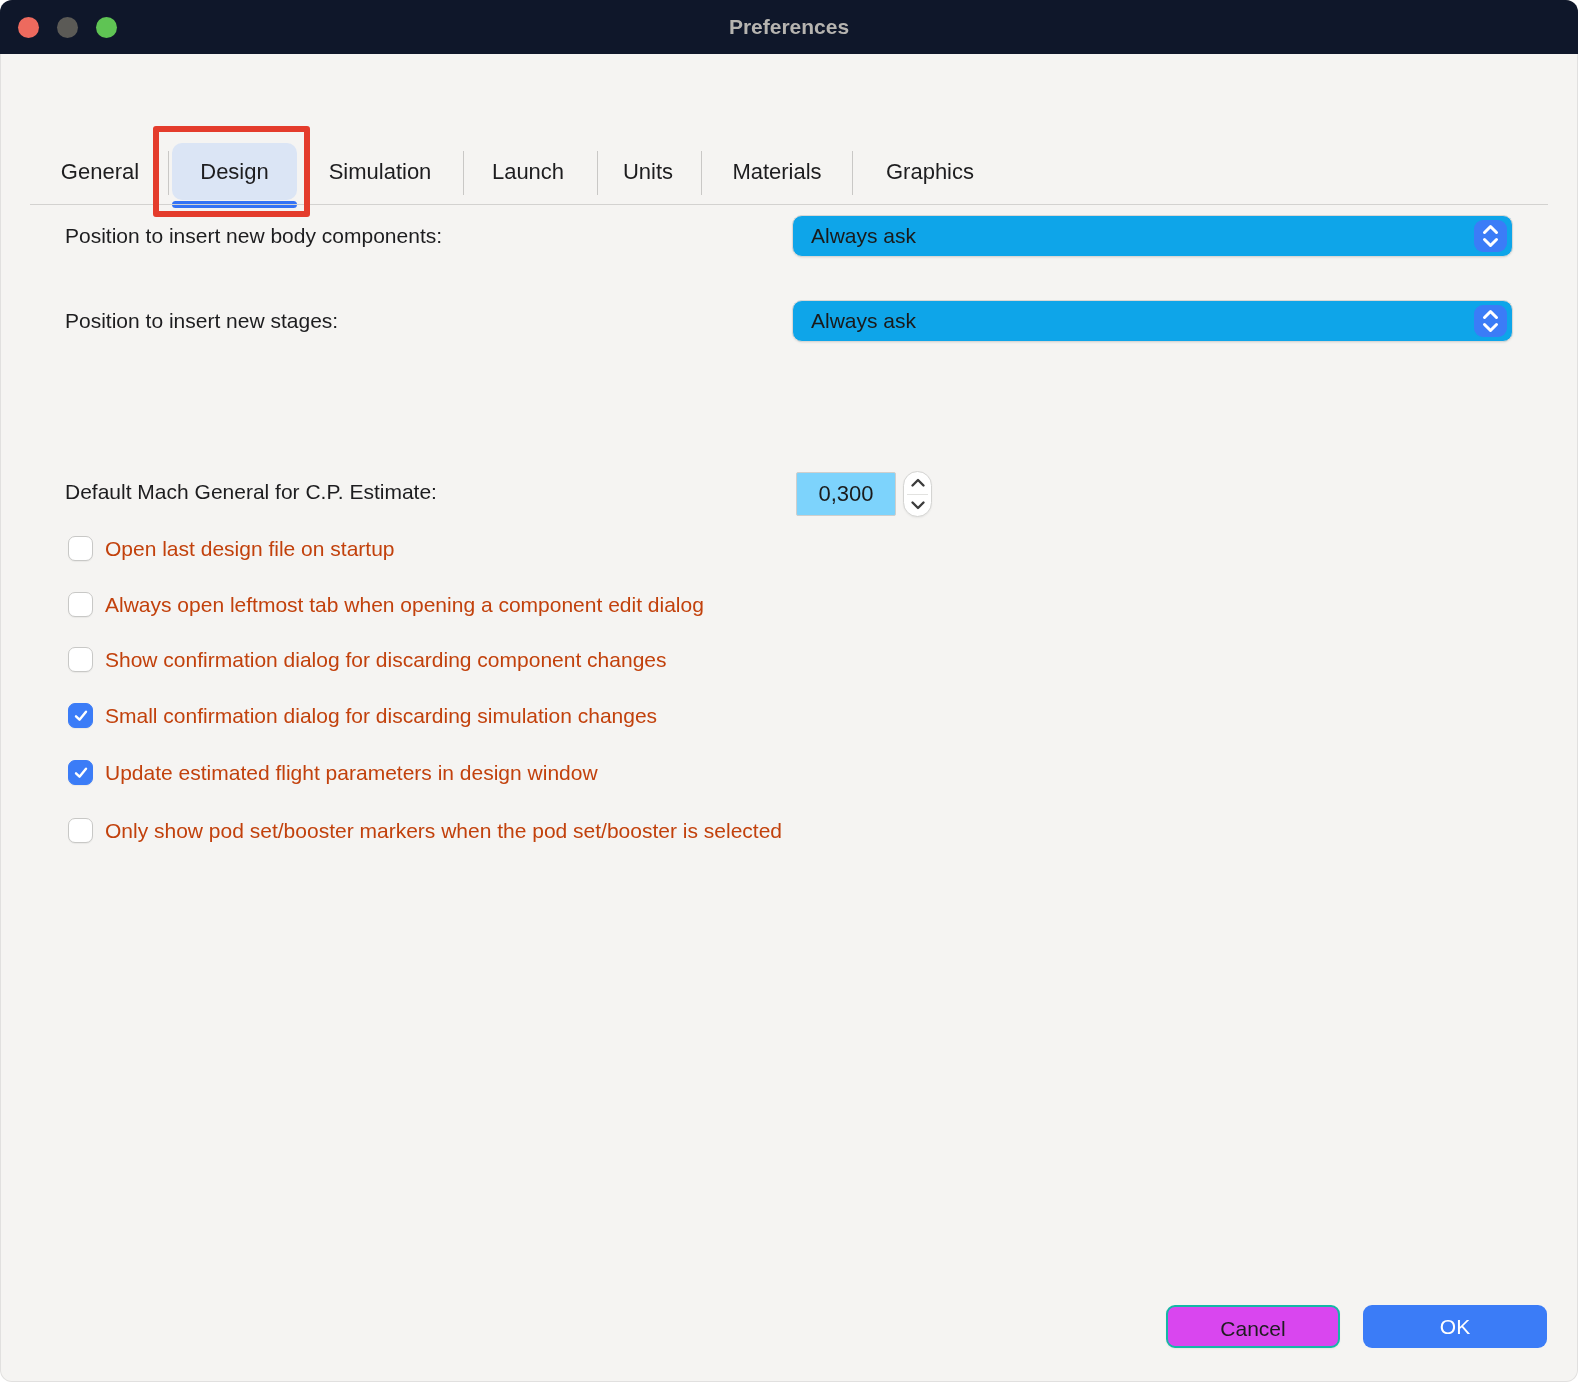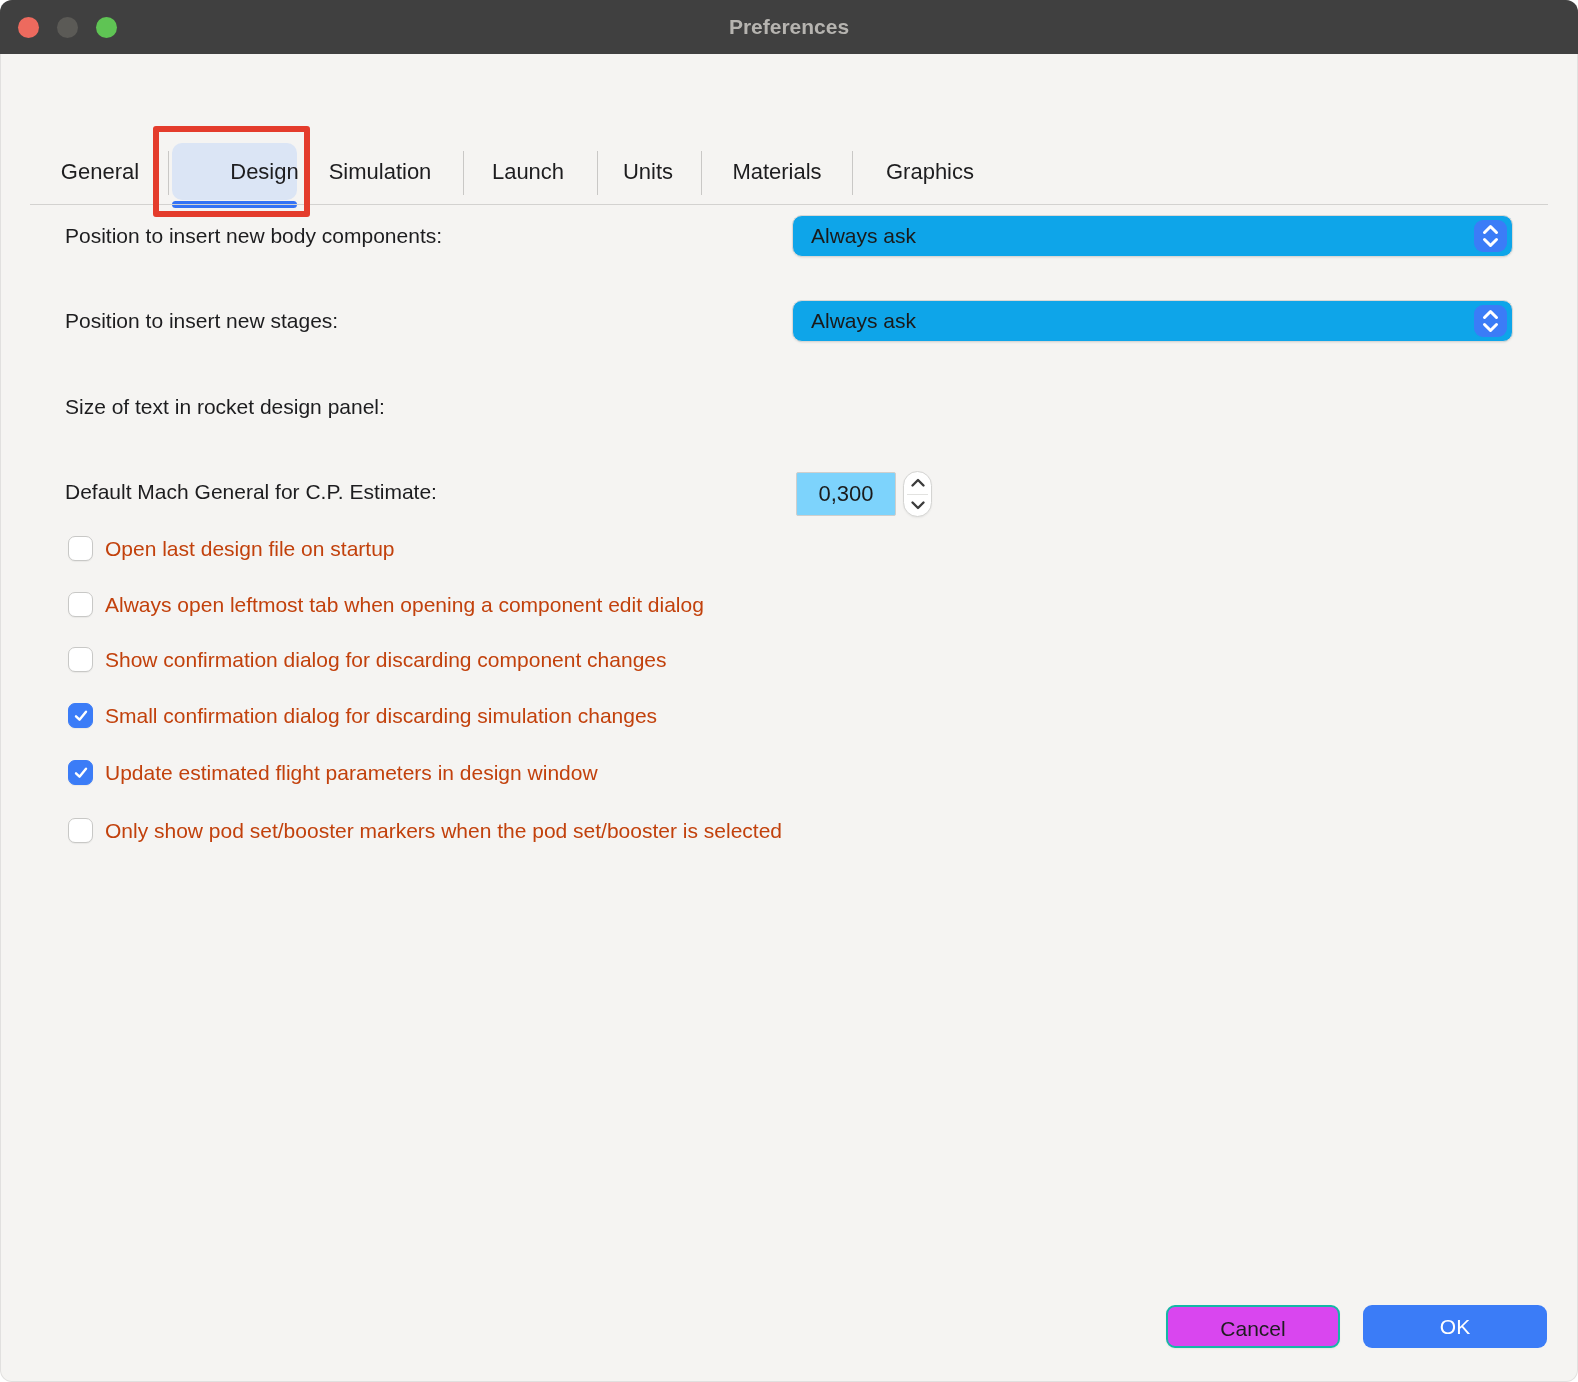--- a/index.html
+++ b/index.html
@@ -1,20 +1,20 @@
 <!DOCTYPE html>
 <html><head>
 <meta charset="utf-8">
 <style>
   html,body{margin:0;padding:0;background:#ffffff;}
   body{width:1578px;height:1382px;position:relative;font-family:"Liberation Sans","DejaVu Sans",sans-serif;-webkit-font-smoothing:antialiased;}
   .window{position:absolute;left:0;top:0;width:1578px;height:1382px;border-radius:12px;overflow:hidden;background:#f5f4f2;box-shadow:0 0 0 1px rgba(0,0,0,0.08) inset;}
 
   
-  .titlebar{position:absolute;left:0;top:0;right:0;height:54px;background:#404040;}
+  .titlebar{position:absolute;left:0;top:0;right:0;height:54px;background:#0f172a;}
   .titlebar .title{position:absolute;left:0;right:0;top:0;height:54px;line-height:54px;text-align:center;color:#b6b4b0;font-weight:bold;font-size:21px;}
   .light{position:absolute;top:17px;width:21px;height:21px;border-radius:50%;}
   .light.red{left:18px;background:#ed6a5e;}
   .light.gray{left:57px;background:#5b5a56;}
   .light.green{left:96px;background:#5fc454;}
 
   
   .tabbar{position:absolute;left:0;top:54px;right:0;height:110px;}
   .tab{position:absolute;top:96px;height:44px;line-height:44px;text-align:center;font-size:22px;color:#1d1d1f;cursor:default;}
   .tab-sep{position:absolute;top:97px;height:44px;width:1px;background:#c9c8c6;}
@@ -59,21 +59,21 @@
   <div class="titlebar">
     <span class="light red"></span>
     <span class="light gray"></span>
     <span class="light green"></span>
     <div class="title">Preferences</div>
   </div>
 
   <div class="tabbar">
     <div class="tab-active-bg"></div>
     <div class="tab" style="left:40px;width:120px;">General</div>
-    <div class="tab" style="left:172px;width:125px;margin-left:30px;">Design</div>
+    <div class="tab" style="left:172px;width:125px;">Design</div>
     <div class="tab" style="left:316px;width:128px;">Simulation</div>
     <div class="tab" style="left:478px;width:100px;">Launch</div>
     <div class="tab" style="left:603px;width:90px;">Units</div>
     <div class="tab" style="left:712px;width:130px;">Materials</div>
     <div class="tab" style="left:865px;width:130px;">Graphics</div>
     <div class="tab-sep" style="left:168px;"></div>
     <div class="tab-sep" style="left:309px;"></div>
     <div class="tab-sep" style="left:463px;"></div>
     <div class="tab-sep" style="left:597px;"></div>
     <div class="tab-sep" style="left:701px;"></div>
@@ -98,21 +98,20 @@
   <div class="dropdown" style="top:300px;">
     <span class="value">Always ask</span>
     <span class="stepper">
       <svg width="33" height="32" viewBox="0 0 33 32">
           <path d="M10.5 12.5 L16.5 6.5 L22.5 12.5" fill="none" stroke="#ffffff" stroke-width="3" stroke-linecap="round" stroke-linejoin="round"></path>
           <path d="M10.5 19.5 L16.5 25.5 L22.5 19.5" fill="none" stroke="#ffffff" stroke-width="3" stroke-linecap="round" stroke-linejoin="round"></path>
         </svg>
     </span>
   </div>
 
-  <div class="field-label" style="top:386px;">Size of text in rocket design panel:</div>
 
   <div class="field-label" style="top:471px;">Default Mach General for C.P. Estimate:</div>
   <div class="mach-field">0,300</div>
   <div class="mach-spinner">
     <div class="half up">
       <svg width="16" height="10" viewBox="0 0 16 10">
           <path d="M2.5 7.5 L8 2 L13.5 7.5" fill="none" stroke="#3c3c3c" stroke-width="2.4" stroke-linecap="round" stroke-linejoin="round"></path>
         </svg>
     </div>
     <div class="mid"></div>

